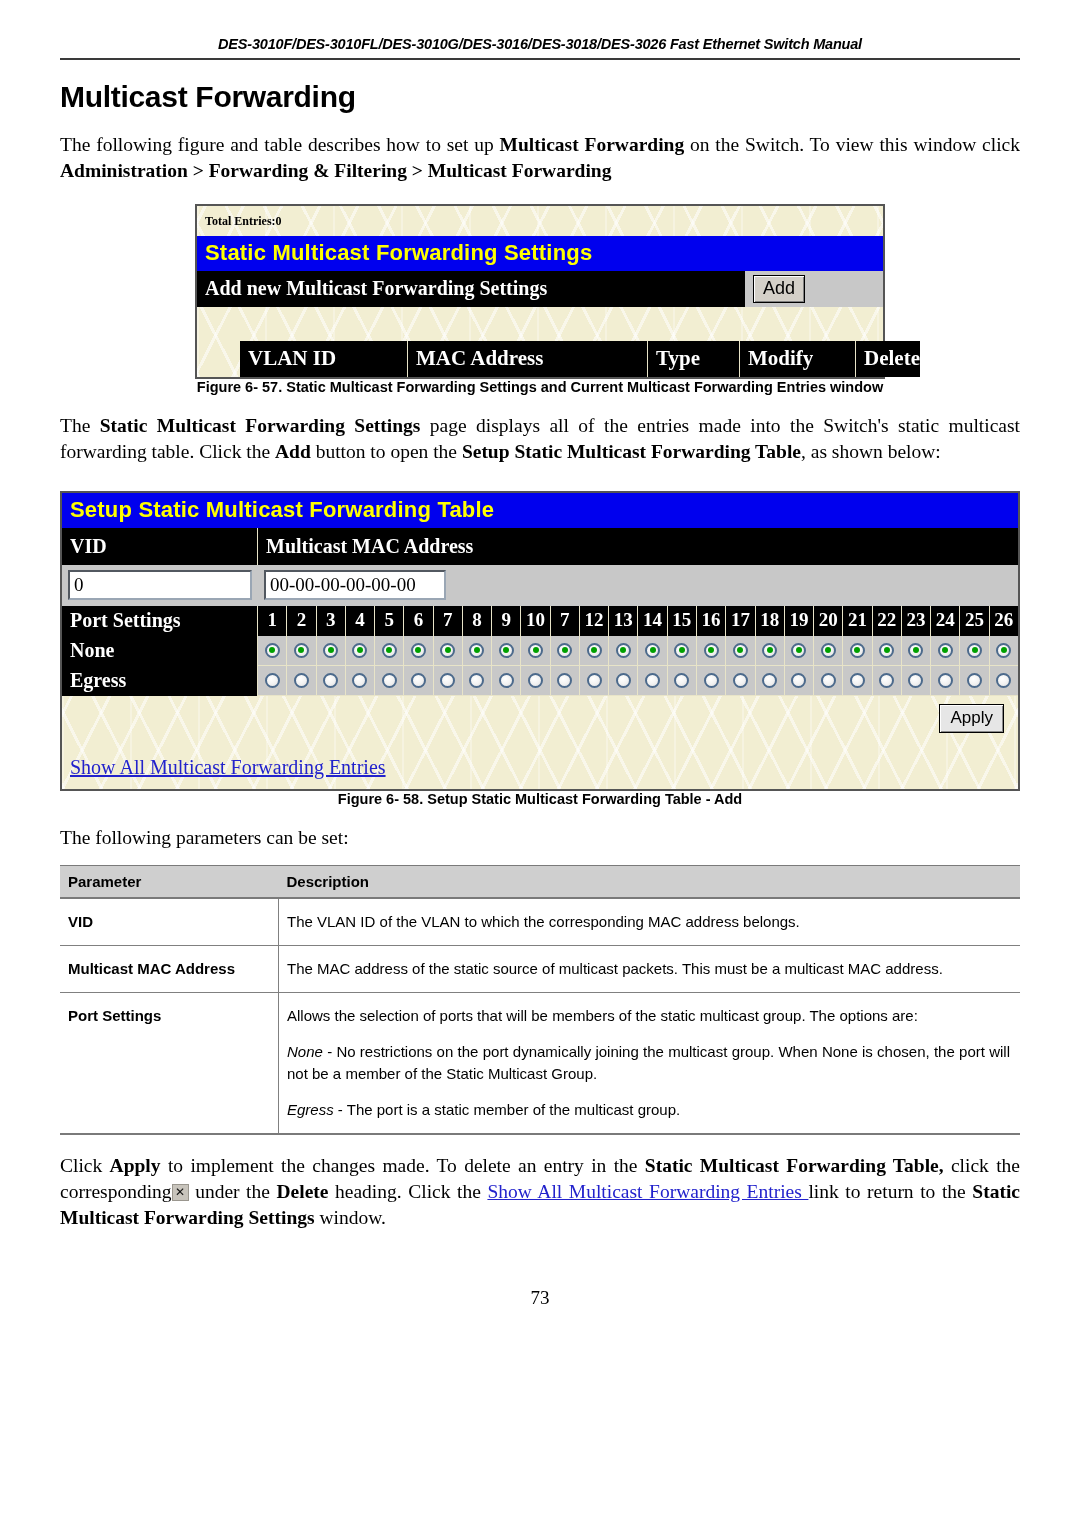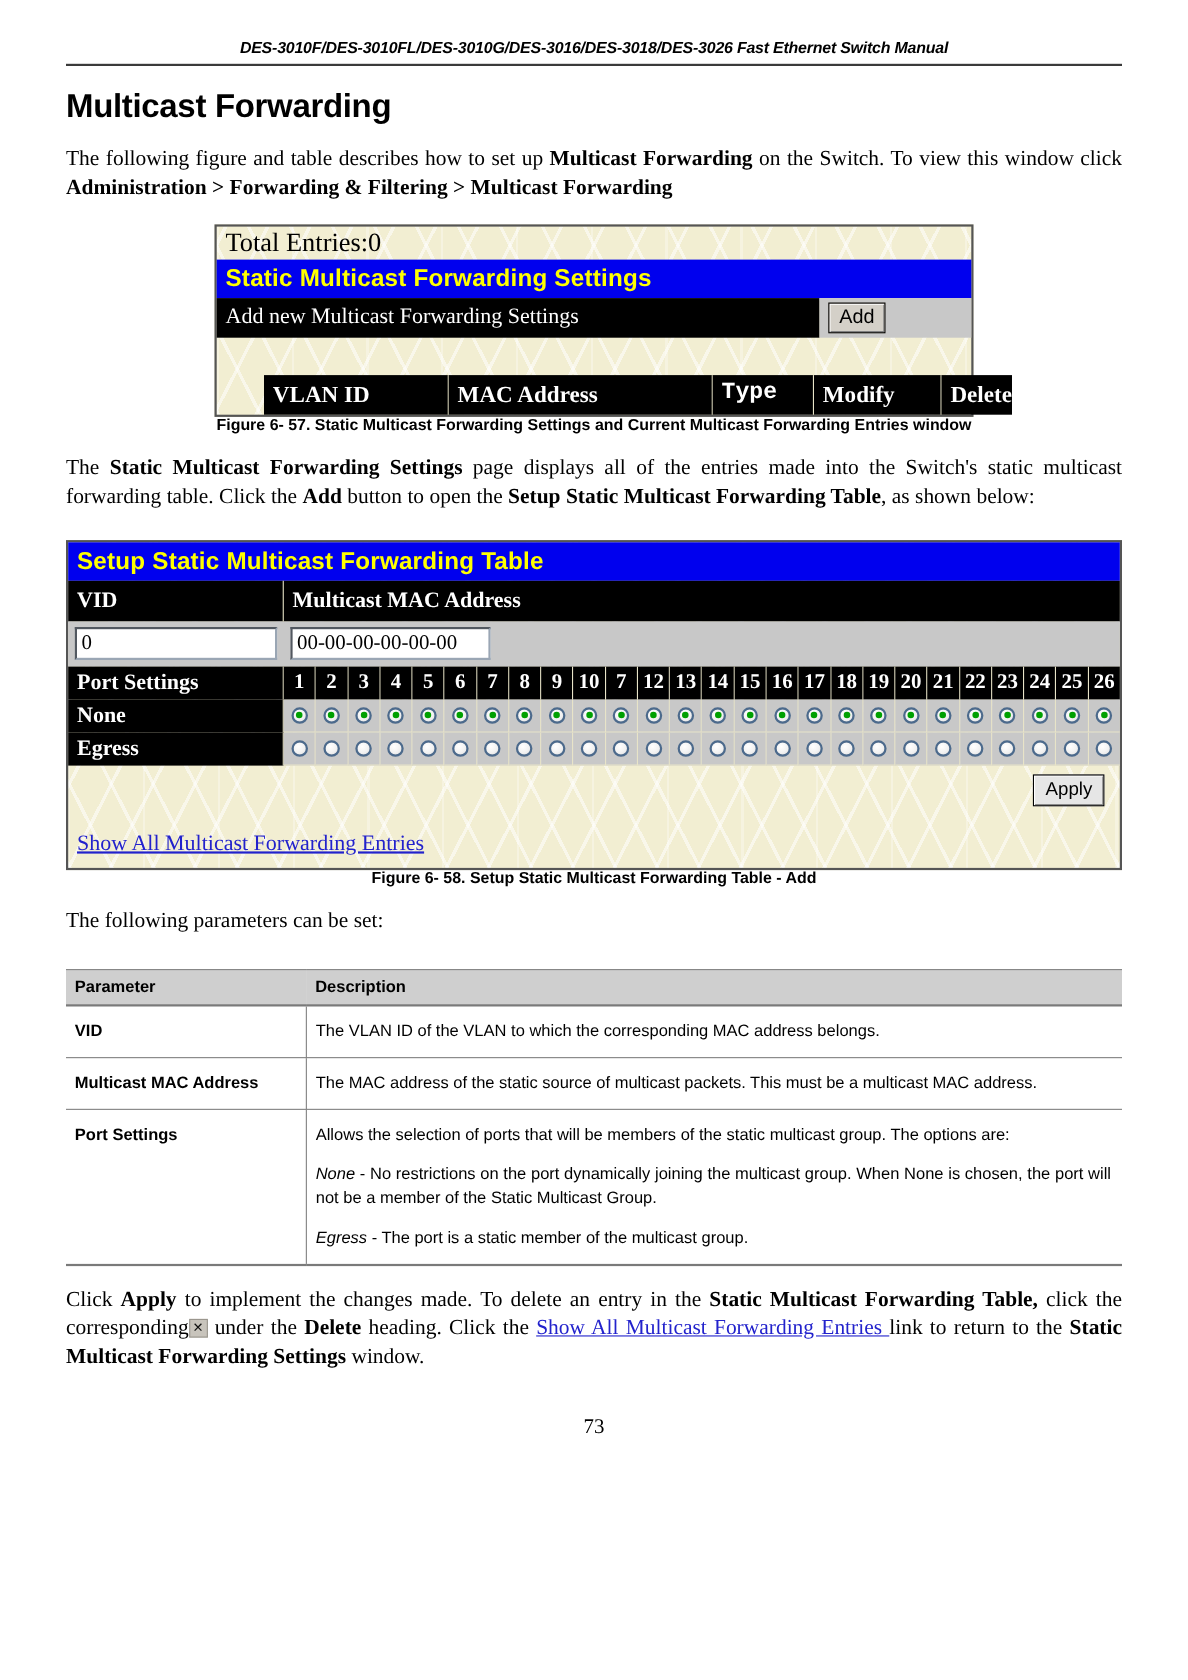--- a/index.html
+++ b/index.html
@@ -90,27 +90,27 @@
     color:#fff;
     font-weight:bold;
     font-size:20px;
     line-height:28px;
   }
 
   
   .fig1-wrap{margin-top:20px;display:flex;justify-content:center;}
   .fig1{width:690px;}
   .total-entries{
-    font-weight:normal;font-size:24px;line-height:26px;
+    font-weight:bold;font-size:12px;line-height:26px;
     padding:2px 6px 2px 8px;
   }
   .addrow{display:flex;width:100%;}
   .addrow .lbl{
     flex:0 0 548px;
-    background:#000;color:#fff;font-weight:normal;font-size:20px;
+    background:#000;color:#fff;font-weight:bold;font-size:20px;
     padding:6px 0 7px 8px;box-sizing:border-box;
   }
   .addrow .btncell{
     flex:1 1 auto;background:#c8c8c8;
     display:flex;align-items:center;padding-left:8px;box-sizing:border-box;
   }
   .win-btn{
     font-family:"Liberation Sans", sans-serif;
     font-size:18px;color:#000;
     background:#d4d0c8;
@@ -123,21 +123,21 @@
   .gap{height:34px;}
   .ent-head{display:flex;width:100%;}
   .ent-head div{
     background:#000;color:#fff;font-weight:bold;font-size:21px;
     padding:5px 0 6px 8px;box-sizing:border-box;
     border-right:1px solid #e8e4c8;
   }
   .ent-head div:last-child{border-right:none;}
   .c-vlan{flex:0 0 168px;margin-left:43px;}
   .c-mac{flex:0 0 240px;}
-  .c-type{flex:0 0 92px;font-family:Liberation Mono, monospace;}
+  .c-type{flex:0 0 92px;}
   .c-mod{flex:0 0 116px;}
   .c-del{flex:1 1 auto;}
 
   
   .fig2-wrap{margin-top:26px;}
   .fig2{width:960px;}
   .f2-head{display:flex;}
   .f2-head .h-vid{flex:0 0 196px;border-right:1px solid #e8e4c8;padding:4px 0 5px 8px;box-sizing:border-box;}
   .f2-head .h-mac{flex:1 1 auto;padding:4px 0 5px 8px;box-sizing:border-box;}
   .f2-inputs{display:flex;align-items:center;background:#c8c8c8;padding:5px 0 6px 0;}
@@ -214,21 +214,21 @@
   }
   .showlink a{
     color:#2222cc;
     text-decoration:underline;
     font-size:20px;
     font-family:"Liberation Serif", serif;
   }
 
   
   table.params{
-    width:960px;border-collapse:collapse;margin-top:30px;
+    width:960px;border-collapse:collapse;margin-top:14px;
     font-family:"Liberation Sans", sans-serif;
   }
   table.params th{
     background:#cfcfcf;
     border-top:1.5px solid #7a7a7a;
     border-bottom:2.5px solid #7a7a7a;
     font-size:15px;font-weight:bold;text-align:left;
     padding:7px 0 7px 8px;
   }
   table.params th.pcol{width:200px;}

